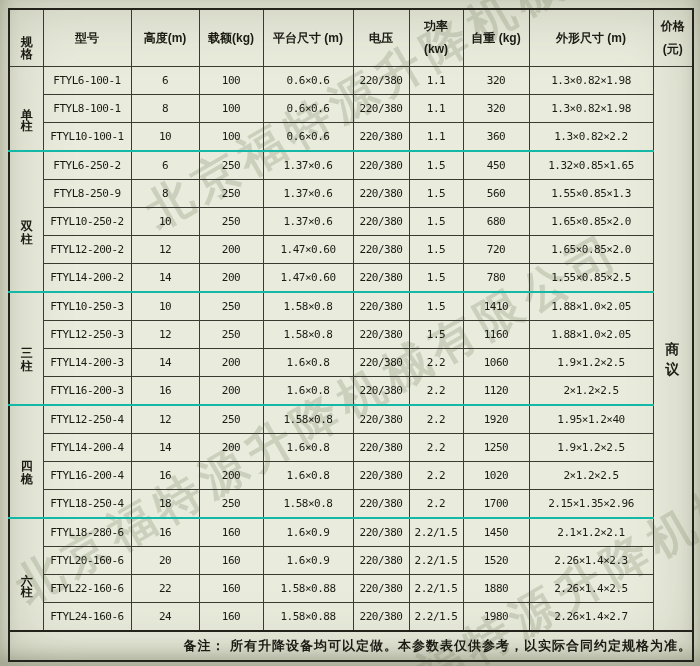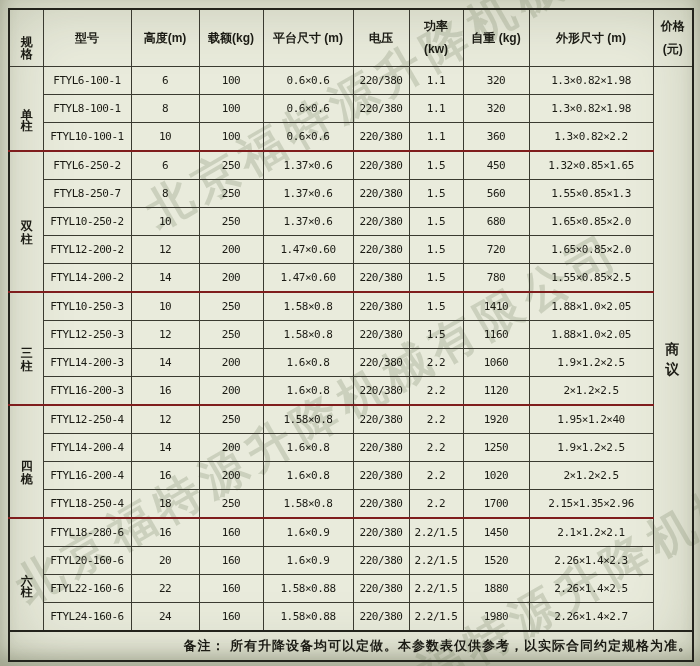--- a/index.html
+++ b/index.html
@@ -45,21 +45,21 @@
   tbody td{height:27px;font-size:11px;}
   td.num{font-family:"DejaVu Sans Mono",monospace;font-size:11px;letter-spacing:-0.5px;}
   
   th.vert,td.vert{
     writing-mode:vertical-rl;text-orientation:upright;
     font-weight:bold;
   }
   th.vert{letter-spacing:12px;font-size:12px;}
   td.spec-cell{letter-spacing:11px;font-size:12px;}
   td.price-cell{letter-spacing:20px;font-size:14px;}
-  tbody tr.group-start td{border-top:2px solid #7f1d1d;}
+  tbody tr.group-start td{border-top:2px solid #14b8a6;}
   tr.note-row td{
     height:28px;border-top:2px solid #23231c;
     text-align:right;padding-left:7px;
     font-size:13px;font-weight:bold;letter-spacing:1px;
   }
   col.c0{width:34px}col.c1{width:88px}col.c2{width:68px}col.c3{width:64px}
   col.c4{width:90px}col.c5{width:56px}col.c6{width:54px}col.c7{width:66px}
   col.c8{width:124px}col.c9{width:40px}
 </style>
 </head>
@@ -138,21 +138,21 @@
         <td class="num">FTYL6-250-2</td>
         <td class="num">6</td>
         <td class="num">250</td>
         <td class="num">1.37×0.6</td>
         <td class="num">220/380</td>
         <td class="num">1.5</td>
         <td class="num">450</td>
         <td class="num">1.32×0.85×1.65</td>
       </tr>
       <tr>
-        <td class="num">FTYL8-250-7</td>
+        <td class="num">FTYL8-250-9</td>
         <td class="num">8</td>
         <td class="num">250</td>
         <td class="num">1.37×0.6</td>
         <td class="num">220/380</td>
         <td class="num">1.5</td>
         <td class="num">560</td>
         <td class="num">1.55×0.85×1.3</td>
       </tr>
       <tr>
         <td class="num">FTYL10-250-2</td>

